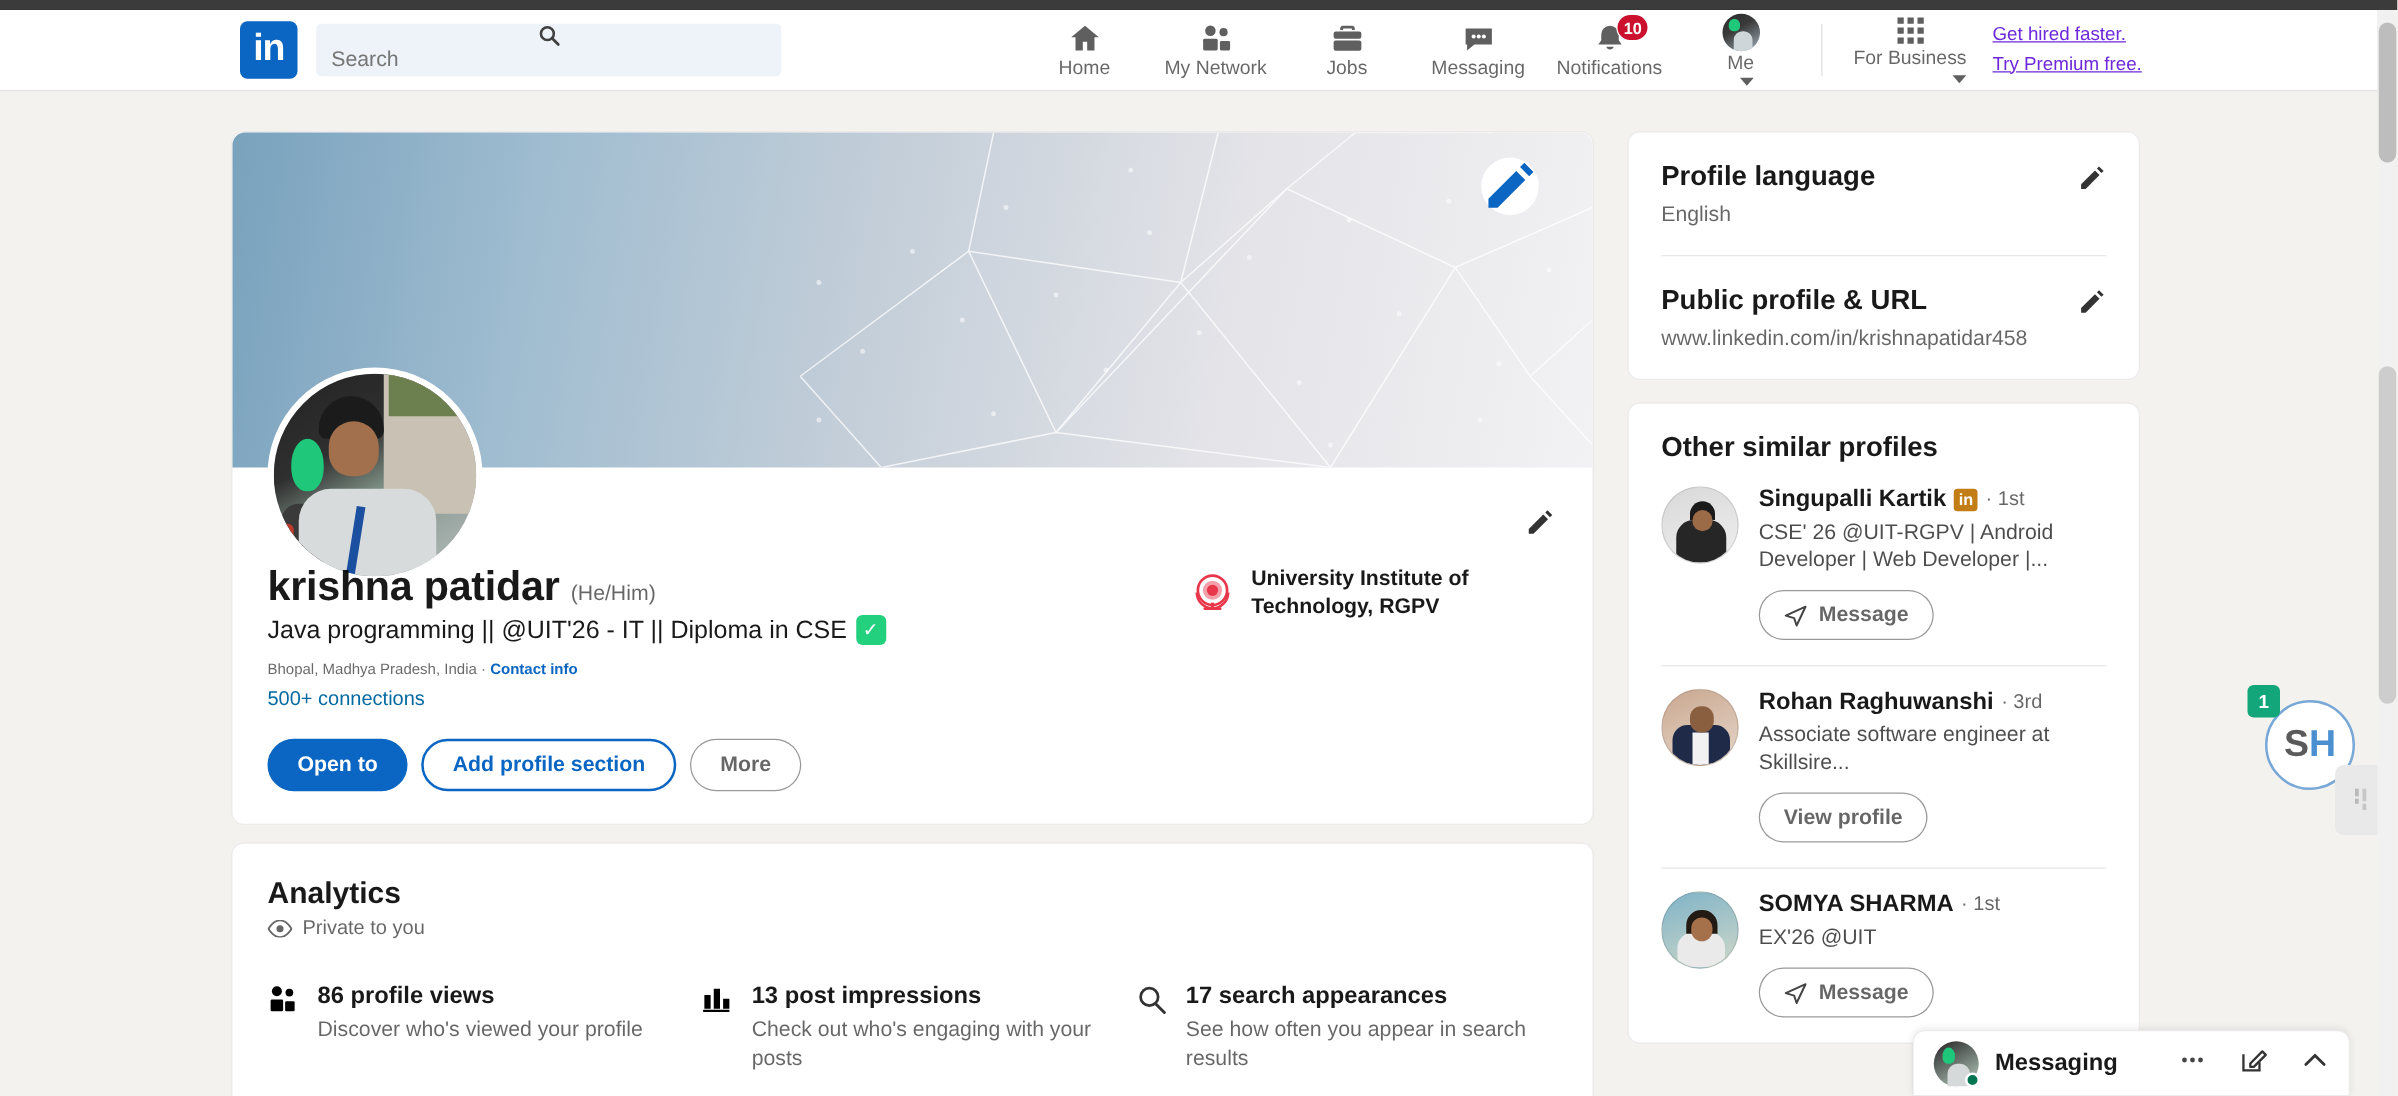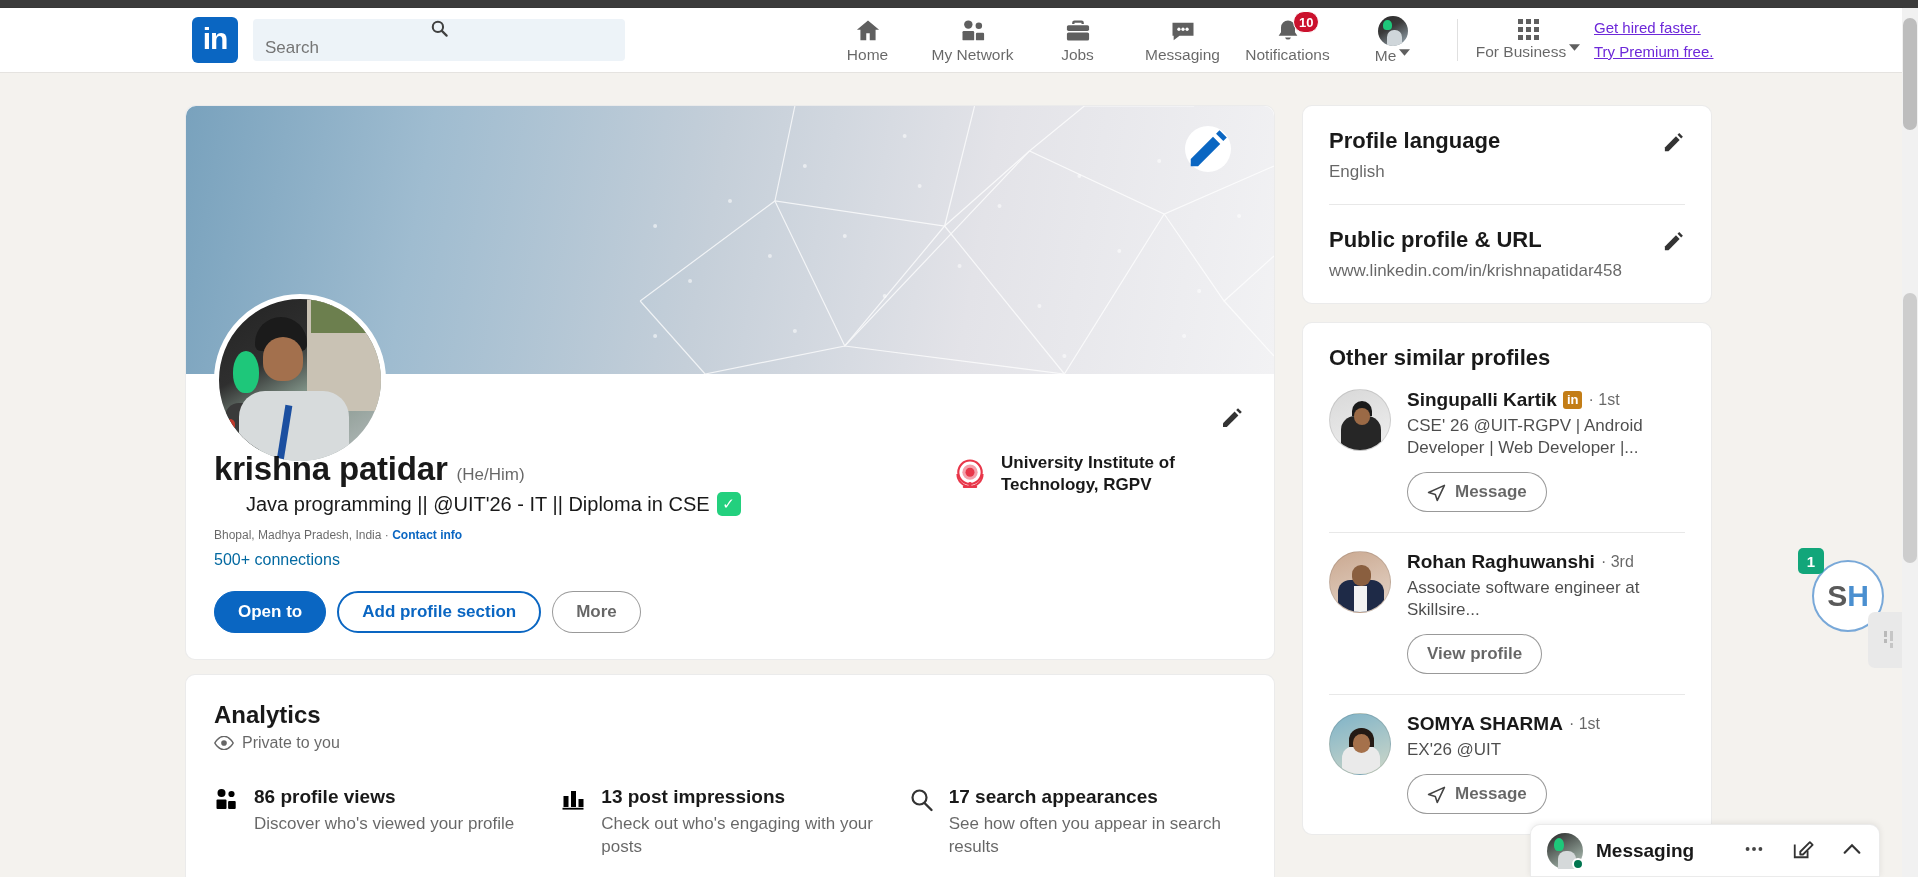--- a/index.html
+++ b/index.html
@@ -53,21 +53,21 @@
     position: relative;
   }
   .avatar-sm::after {
     content:""; position:absolute; left:5px; top:4px; width:9px; height:10px;
     background:#1ec77a; border-radius:50% 50% 40% 40%;
   }
   .avatar-sm::before {
     content:""; position:absolute; left:9px; bottom:0; width:15px; height:16px;
     background:#cfd6da; border-radius:7px 7px 0 0;
   }
-  .me-row { display:flex; align-items:flex-start; gap:3px; }
+  .me-row { display:flex; align-items:flex-end; gap:3px;flex-direction:column; }
   .nav-divider { width:1px; height:42px; background:#e0e0e0; margin:0 10px 0 12px; }
   .business {
     display:flex; flex-direction:column; align-items:center; justify-content:center;
     color:#00000099; font-size:15.5px; gap:3px; cursor:pointer; width:120px;
   }
   .grid-icon { display:grid; grid-template-columns:repeat(3,5px); gap:3px; }
   .grid-icon i { width:5px; height:5px; background:#5f5f5f; display:block; }
   .premium {
     margin-left:6px; display:flex; flex-direction:column; gap:3px;
     font-size:15px; color:#6d28d9; text-decoration:underline; cursor:pointer; line-height:1.35;
@@ -108,21 +108,21 @@
   .avatar-lg .tree { position:absolute; right:8px; top:0; width:62px; height:34px; background:#6c7f4e; }
 
   .profile-body { padding: 0 28px 26px 28px; position:relative; }
   .profile-edit {
     position:absolute; right:22px; top:24px; width:40px; height:40px;
     display:flex; align-items:center; justify-content:center; border-radius:50%; cursor:pointer;
   }
   .name-row { padding-top: 76px; display:flex; align-items:baseline; gap:9px; }
   .pname { font-size:33px; font-weight:600; letter-spacing:-0.2px; }
   .pronoun { font-size:17px; color:#00000099; }
-  .headline { font-size:20px; margin-top:4px; display:flex; align-items:center; gap:7px;margin-left:32px; }
+  .headline { font-size:20px; margin-top:4px; display:flex; align-items:center; gap:7px; }
   .verified {
     width:24px; height:24px; background:#23d07e; border-radius:5px; color:#fff;
     font-size:15px; display:inline-flex; align-items:center; justify-content:center;
   }
   .location { margin-top:12px; font-size:12px; color:#00000099; }
   .link-blue { color:#0a66c2; font-weight:600; cursor:pointer; }
   .connections { margin-top:9px; font-size:16px; color:#0369a1; font-weight:400; cursor:pointer; }
   .btn-row { margin-top:22px; display:flex; gap:11px; }
   .btn { height:42px; border-radius:21px; padding:0 23px; font-size:17px; font-weight:600;
          display:flex; align-items:center; justify-content:center; cursor:pointer; }

